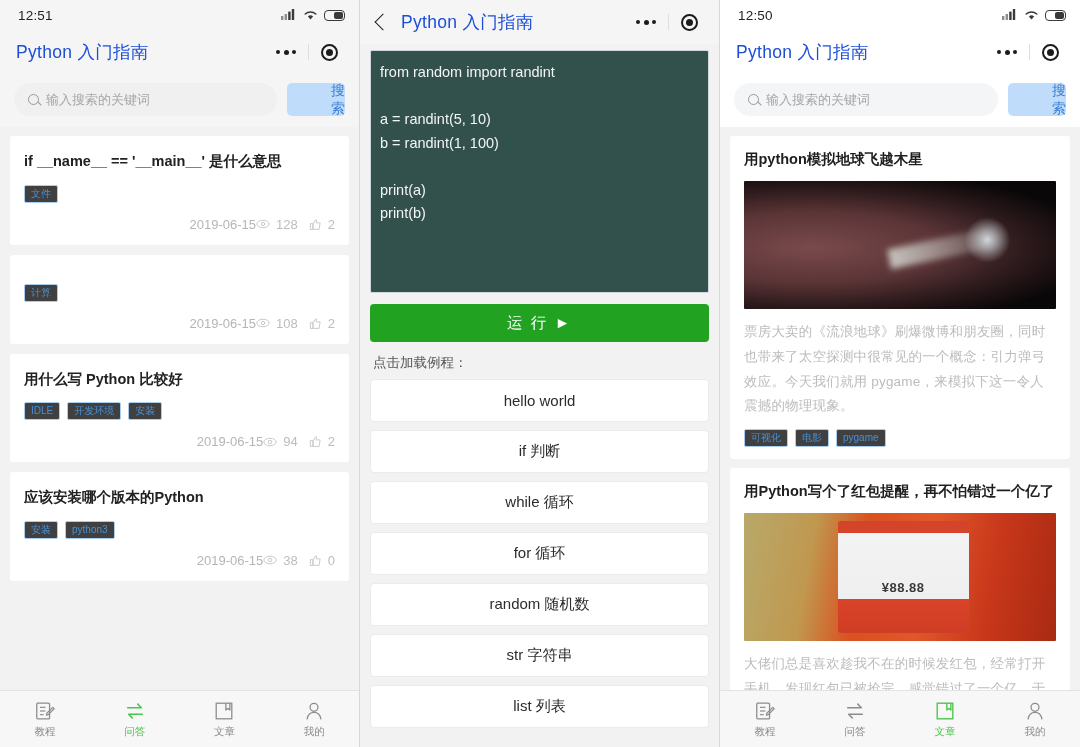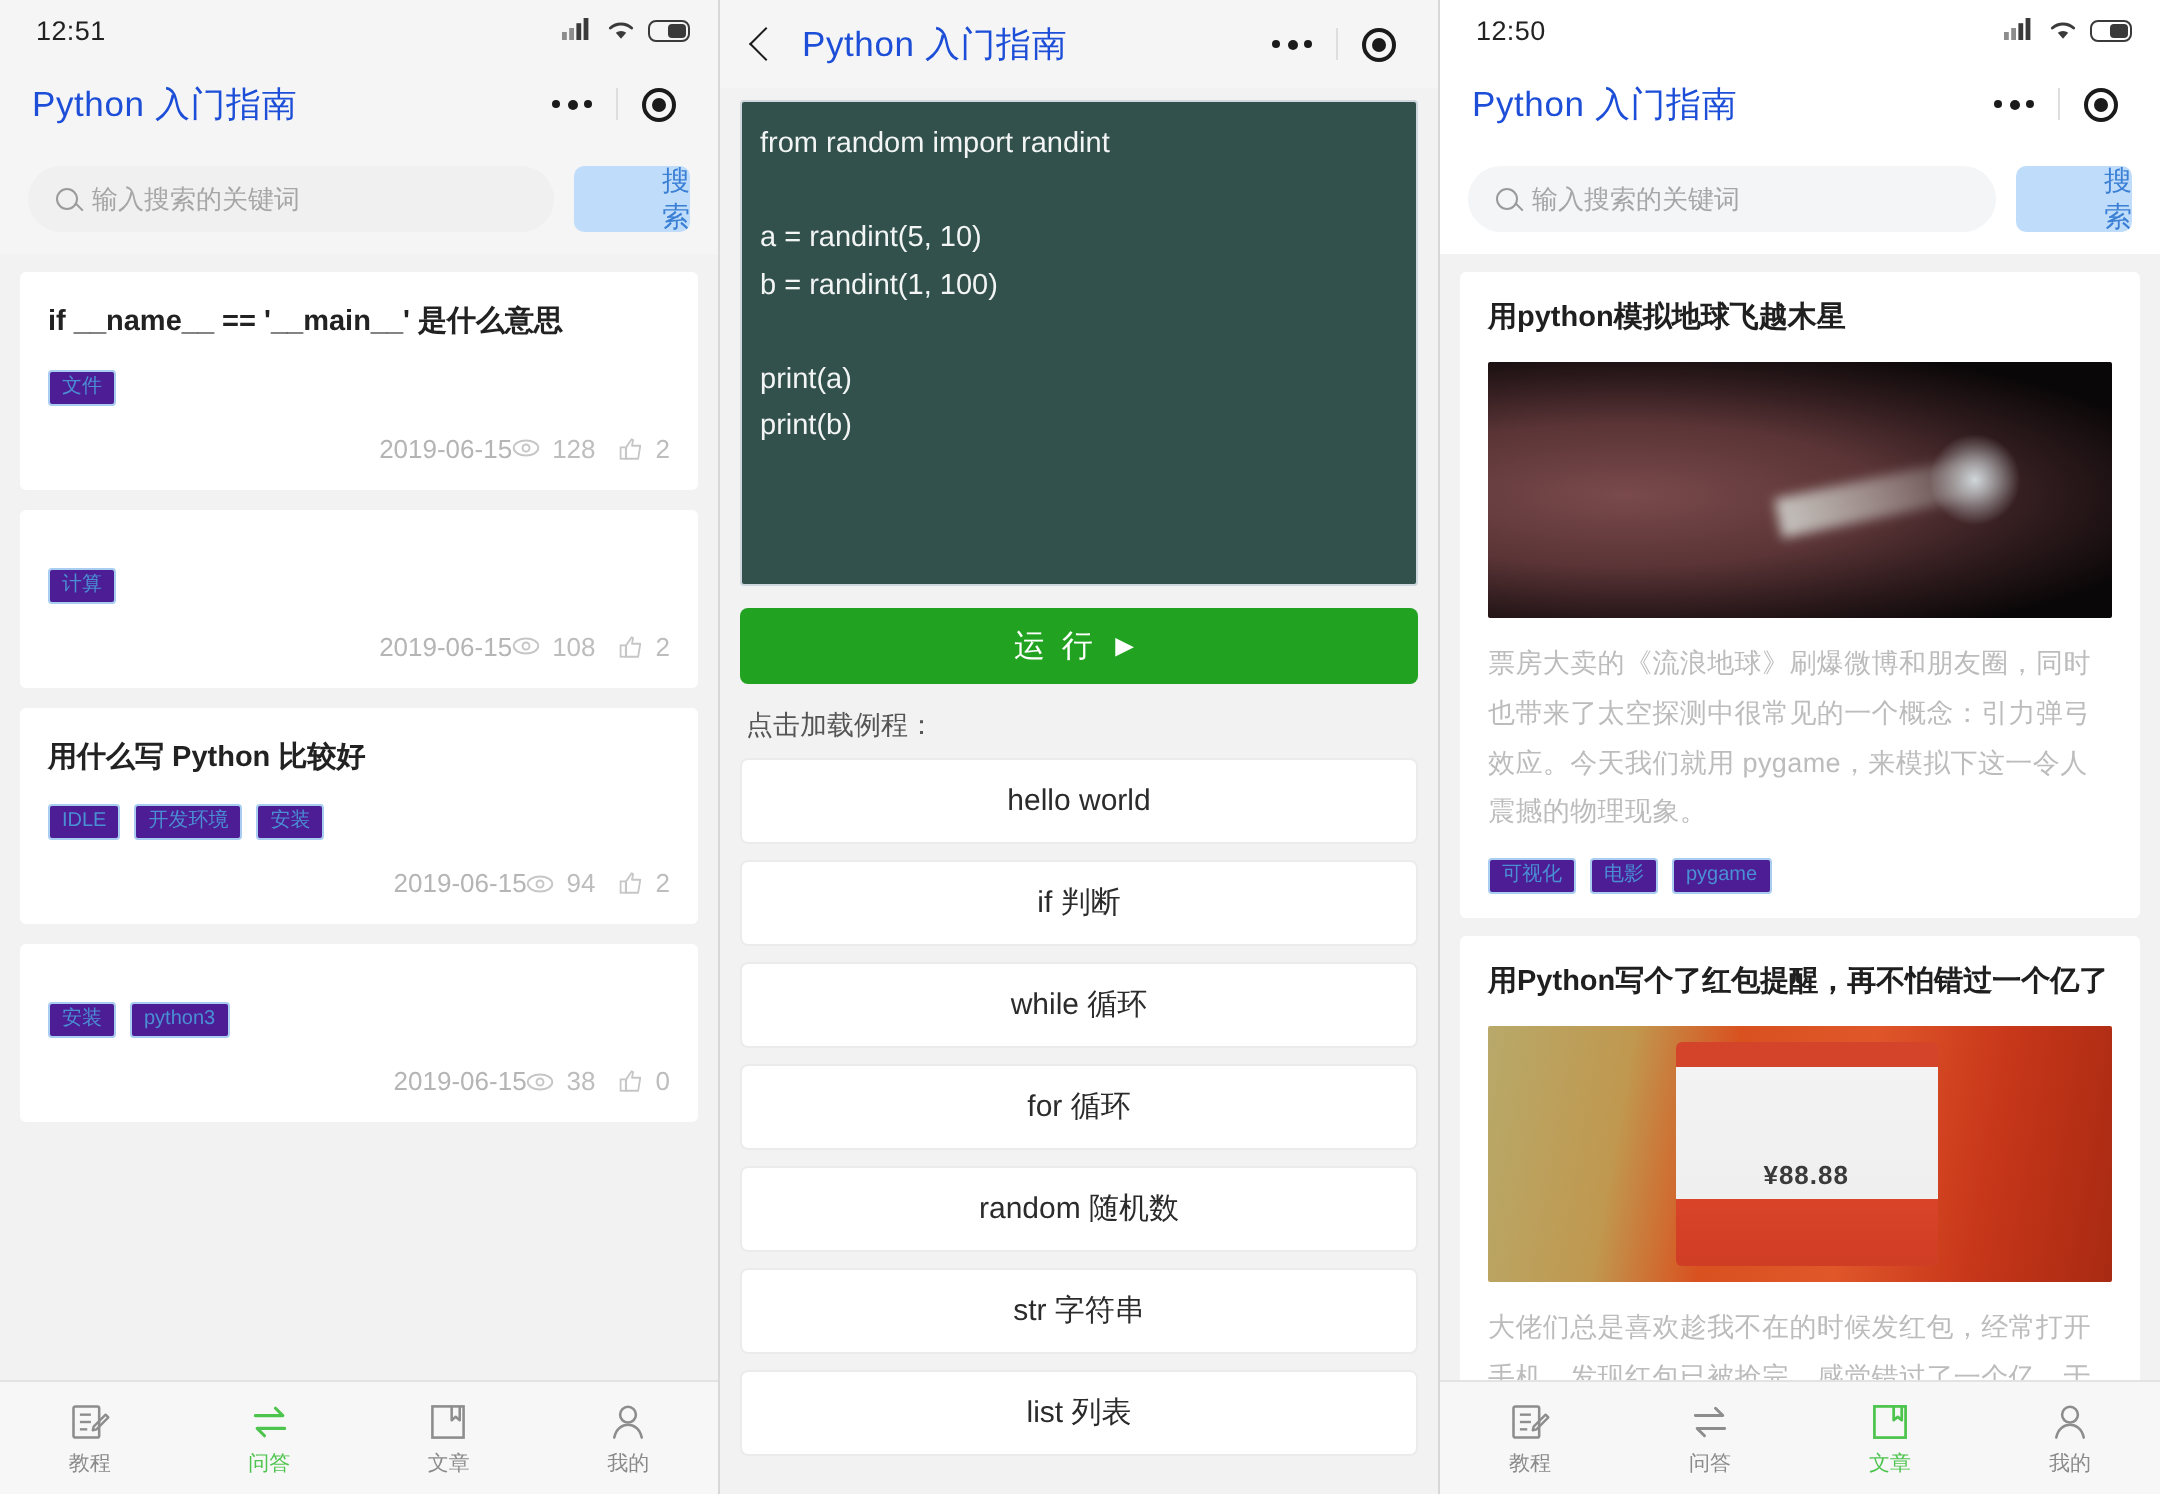--- a/index.html
+++ b/index.html
@@ -128,21 +128,21 @@
     margin: 0 10px 10px 10px;
     padding: 16px 14px 13px 14px;
     border-radius: 3px;
   }
   .qa-card:first-child { margin-top: 9px; }
   .qa-title {
     font-size: 14.5px; font-weight: bold; color: #222; line-height: 1.35;
   }
   .tag-row { display: flex; gap: 7px; margin-top: 13px; flex-wrap: wrap; }
   .tag {
-    border: 1px solid #a8cdf0; background: #4c1d95; color: #4a8fd4;
+    border: 1px solid #a8cdf0; background: #404040; color: #4a8fd4;
     font-size: 10px; padding: 2px 6px 3px 6px; border-radius: 2px;
     line-height: 1.1;
   }
   .qa-meta {
     display: flex; align-items: center; justify-content: flex-end;
     margin-top: 14px;
   }
   .qa-date { font-size: 13px; color: #b5b5b5; }
   .qa-stats { display: flex; align-items: center; gap: 6px; font-size: 13px; color: #bdbdbd; }
   .eye-icon { width: 14px; height: 14px; display: block; }
@@ -346,20 +346,21 @@
             <svg class="like-icon" viewBox="0 0 16 16">
                 <path d="M5 14V7l3.4-5 .9.5L8.6 6h5.1l-1.3 8H5z" fill="none" stroke="#c6c6c6" stroke-width="1.1" stroke-linejoin="round"></path>
                 <rect x="1.6" y="7" width="3.2" height="7" fill="none" stroke="#c6c6c6" stroke-width="1.1"></rect>
               </svg>
             <span>2</span>
           </span>
         </div>
       </div>
 
       <div class="qa-card">
+        <div class="qa-title">应该安装哪个版本的Python</div>
         <div class="tag-row">
           <span class="tag">安装</span>
           <span class="tag">python3</span>
         </div>
         <div class="qa-meta">
           <span class="qa-date">2019-06-15</span>
           <span class="qa-stats">
             <svg class="eye-icon" viewBox="0 0 16 16">
                 <ellipse cx="8" cy="8" rx="7" ry="4.3" fill="none" stroke="#c6c6c6" stroke-width="1.1"></ellipse>
                 <circle cx="8" cy="8" r="2" fill="none" stroke="#c6c6c6" stroke-width="1.1"></circle>

